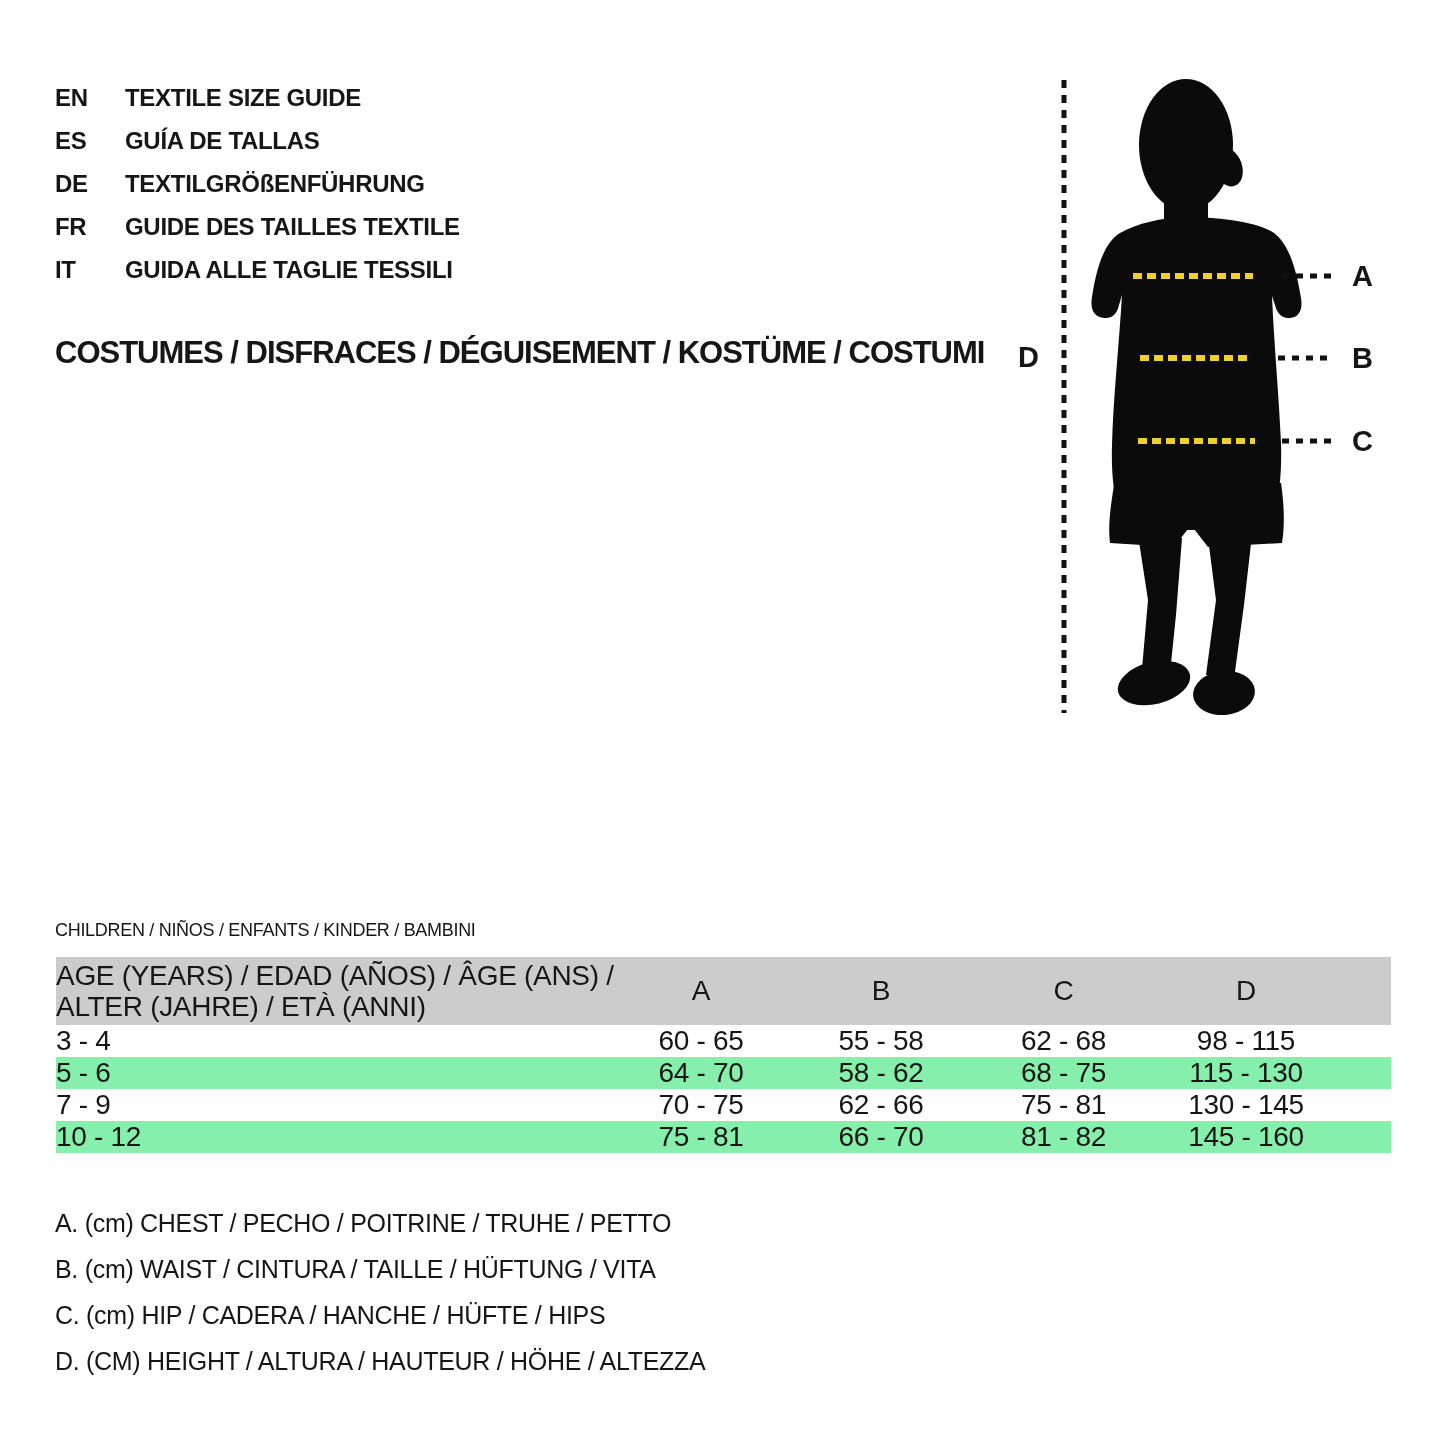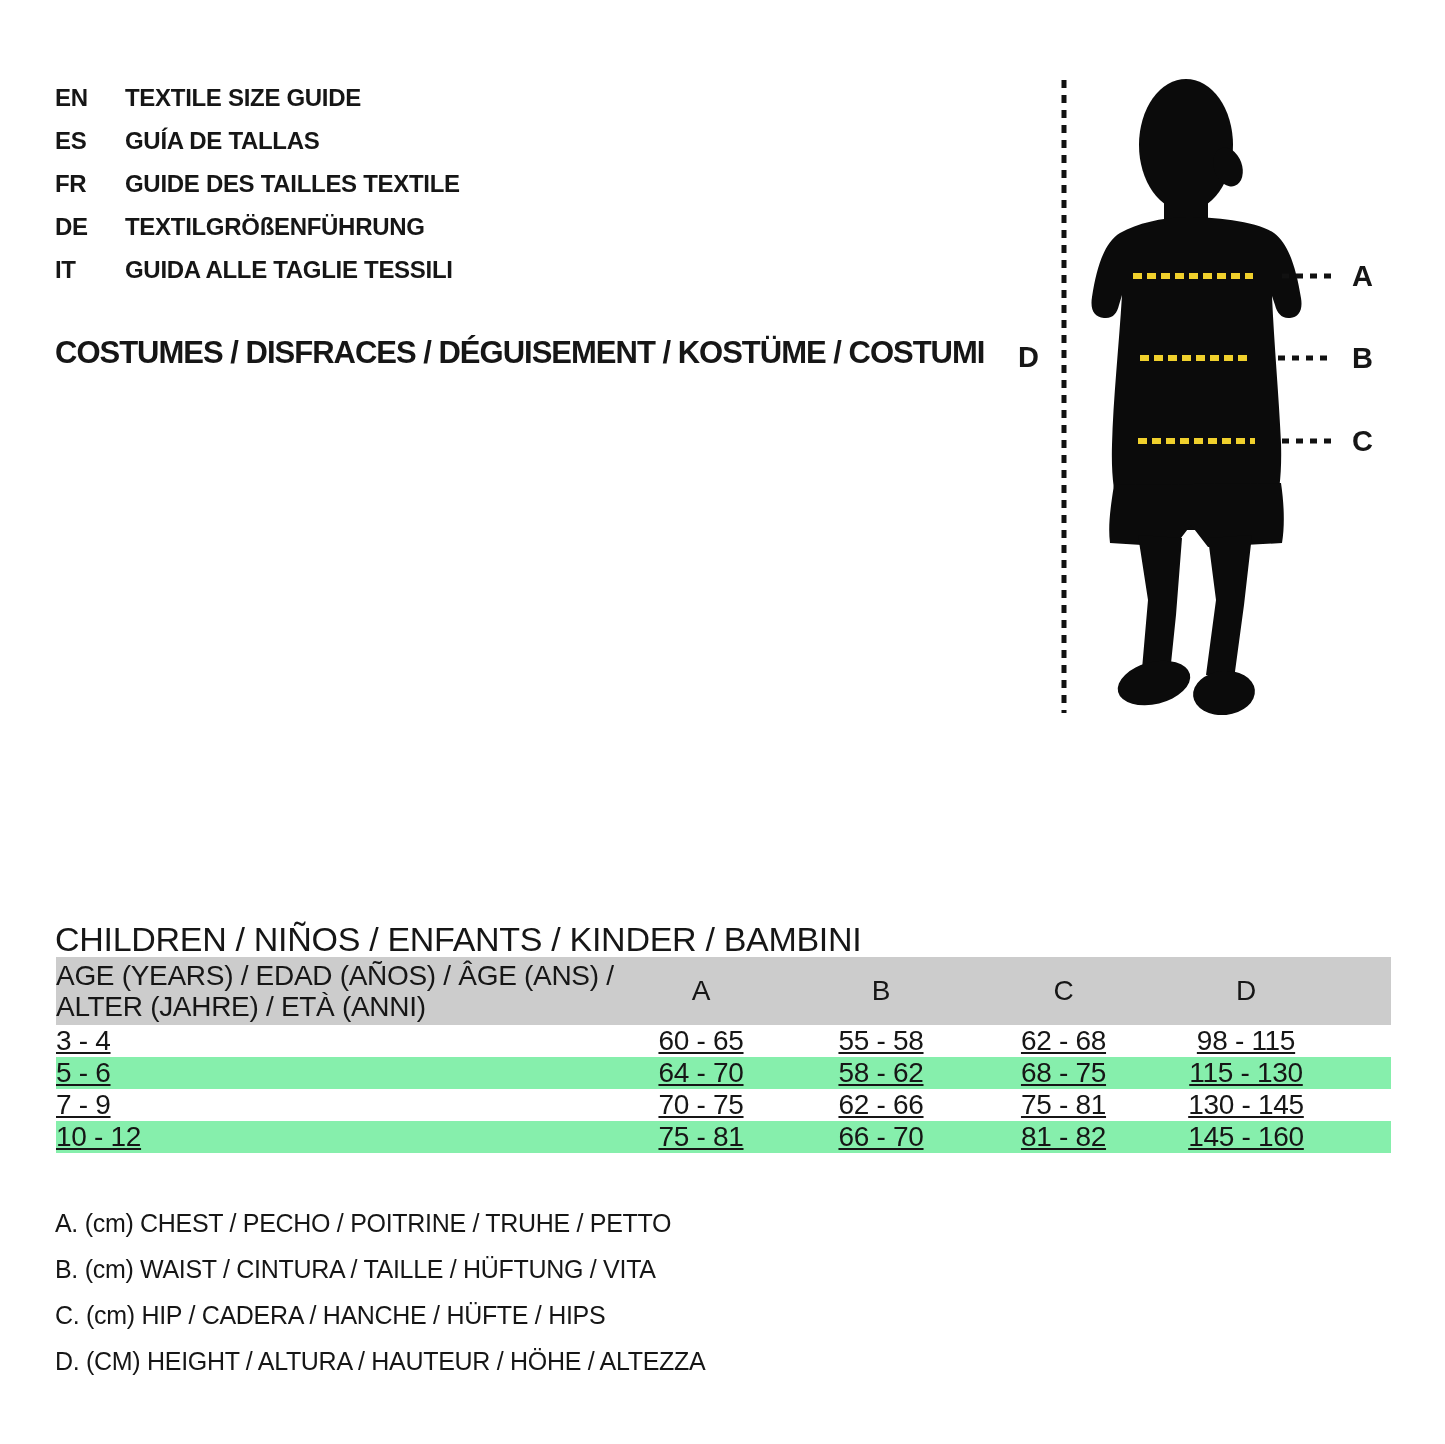--- a/index.html
+++ b/index.html
@@ -16,30 +16,30 @@
   
   .category-title{position:absolute;left:55px;top:335px;margin:0;font-size:31px;font-weight:700;
                   letter-spacing:-1px;white-space:nowrap;}
 
   
   .diagram{position:absolute;left:1000px;top:55px;width:400px;height:680px;}
   .diagram svg{display:block;}
   .measure-letter{font-family:"Liberation Sans","DejaVu Sans",sans-serif;font-weight:700;font-size:29px;fill:#161616;}
 
   
-  .section-title{position:absolute;left:55px;top:920px;font-size:34px;letter-spacing:-0.3px;white-space:nowrap;text-align:right;}
+  .section-title{position:absolute;left:55px;top:920px;font-size:18px;letter-spacing:-0.3px;white-space:nowrap;text-align:right;}
   .size-table{position:absolute;left:56px;top:957px;width:1335px;border-collapse:collapse;table-layout:fixed;
               font-size:28px;letter-spacing:-0.3px;}
   .size-table td{padding:0;vertical-align:middle;}
   .header-row td{background:#cccccc;height:68px;}
   .hdr-age{padding-left:4px;}
   .hdr-age .hdr-line{line-height:31px;white-space:nowrap;}
   .cell-age{padding-left:4px;text-align:left;white-space:nowrap;}
   .cell-num{text-align:center;white-space:nowrap;}
-  .data-row td{height:18px;text-decoration:underline;}
+  .data-row td{height:18px;}
   .stripe td{background:#86efac;}
 
   
   .legend{position:absolute;left:55px;top:1200px;font-size:25px;letter-spacing:-0.3px;}
   .legend-line{line-height:46px;white-space:nowrap;}
 </style>
 </head>
 <body>
 
 <div class="sheet">
@@ -47,26 +47,26 @@
   <div class="langs">
     <div class="lang-row">
       <span class="lang-code">EN</span>
       <span class="lang-label">TEXTILE SIZE GUIDE</span>
     </div>
     <div class="lang-row">
       <span class="lang-code">ES</span>
       <span class="lang-label">GUÍA DE TALLAS</span>
     </div>
     <div class="lang-row">
+      <span class="lang-code">DE</span>
+      <span class="lang-label">TEXTILGRÖßENFÜHRUNG</span>
+    </div>
+    <div class="lang-row">
       <span class="lang-code">FR</span>
       <span class="lang-label">GUIDE DES TAILLES TEXTILE</span>
-    </div>
-    <div class="lang-row">
-      <span class="lang-code">DE</span>
-      <span class="lang-label">TEXTILGRÖßENFÜHRUNG</span>
     </div>
     <div class="lang-row">
       <span class="lang-code">IT</span>
       <span class="lang-label">GUIDA ALLE TAGLIE TESSILI</span>
     </div>
   </div>
 
   <h1 class="category-title">COSTUMES / DISFRACES / DÉGUISEMENT / KOSTÜME / COSTUMI</h1>
 
   <div class="diagram">

